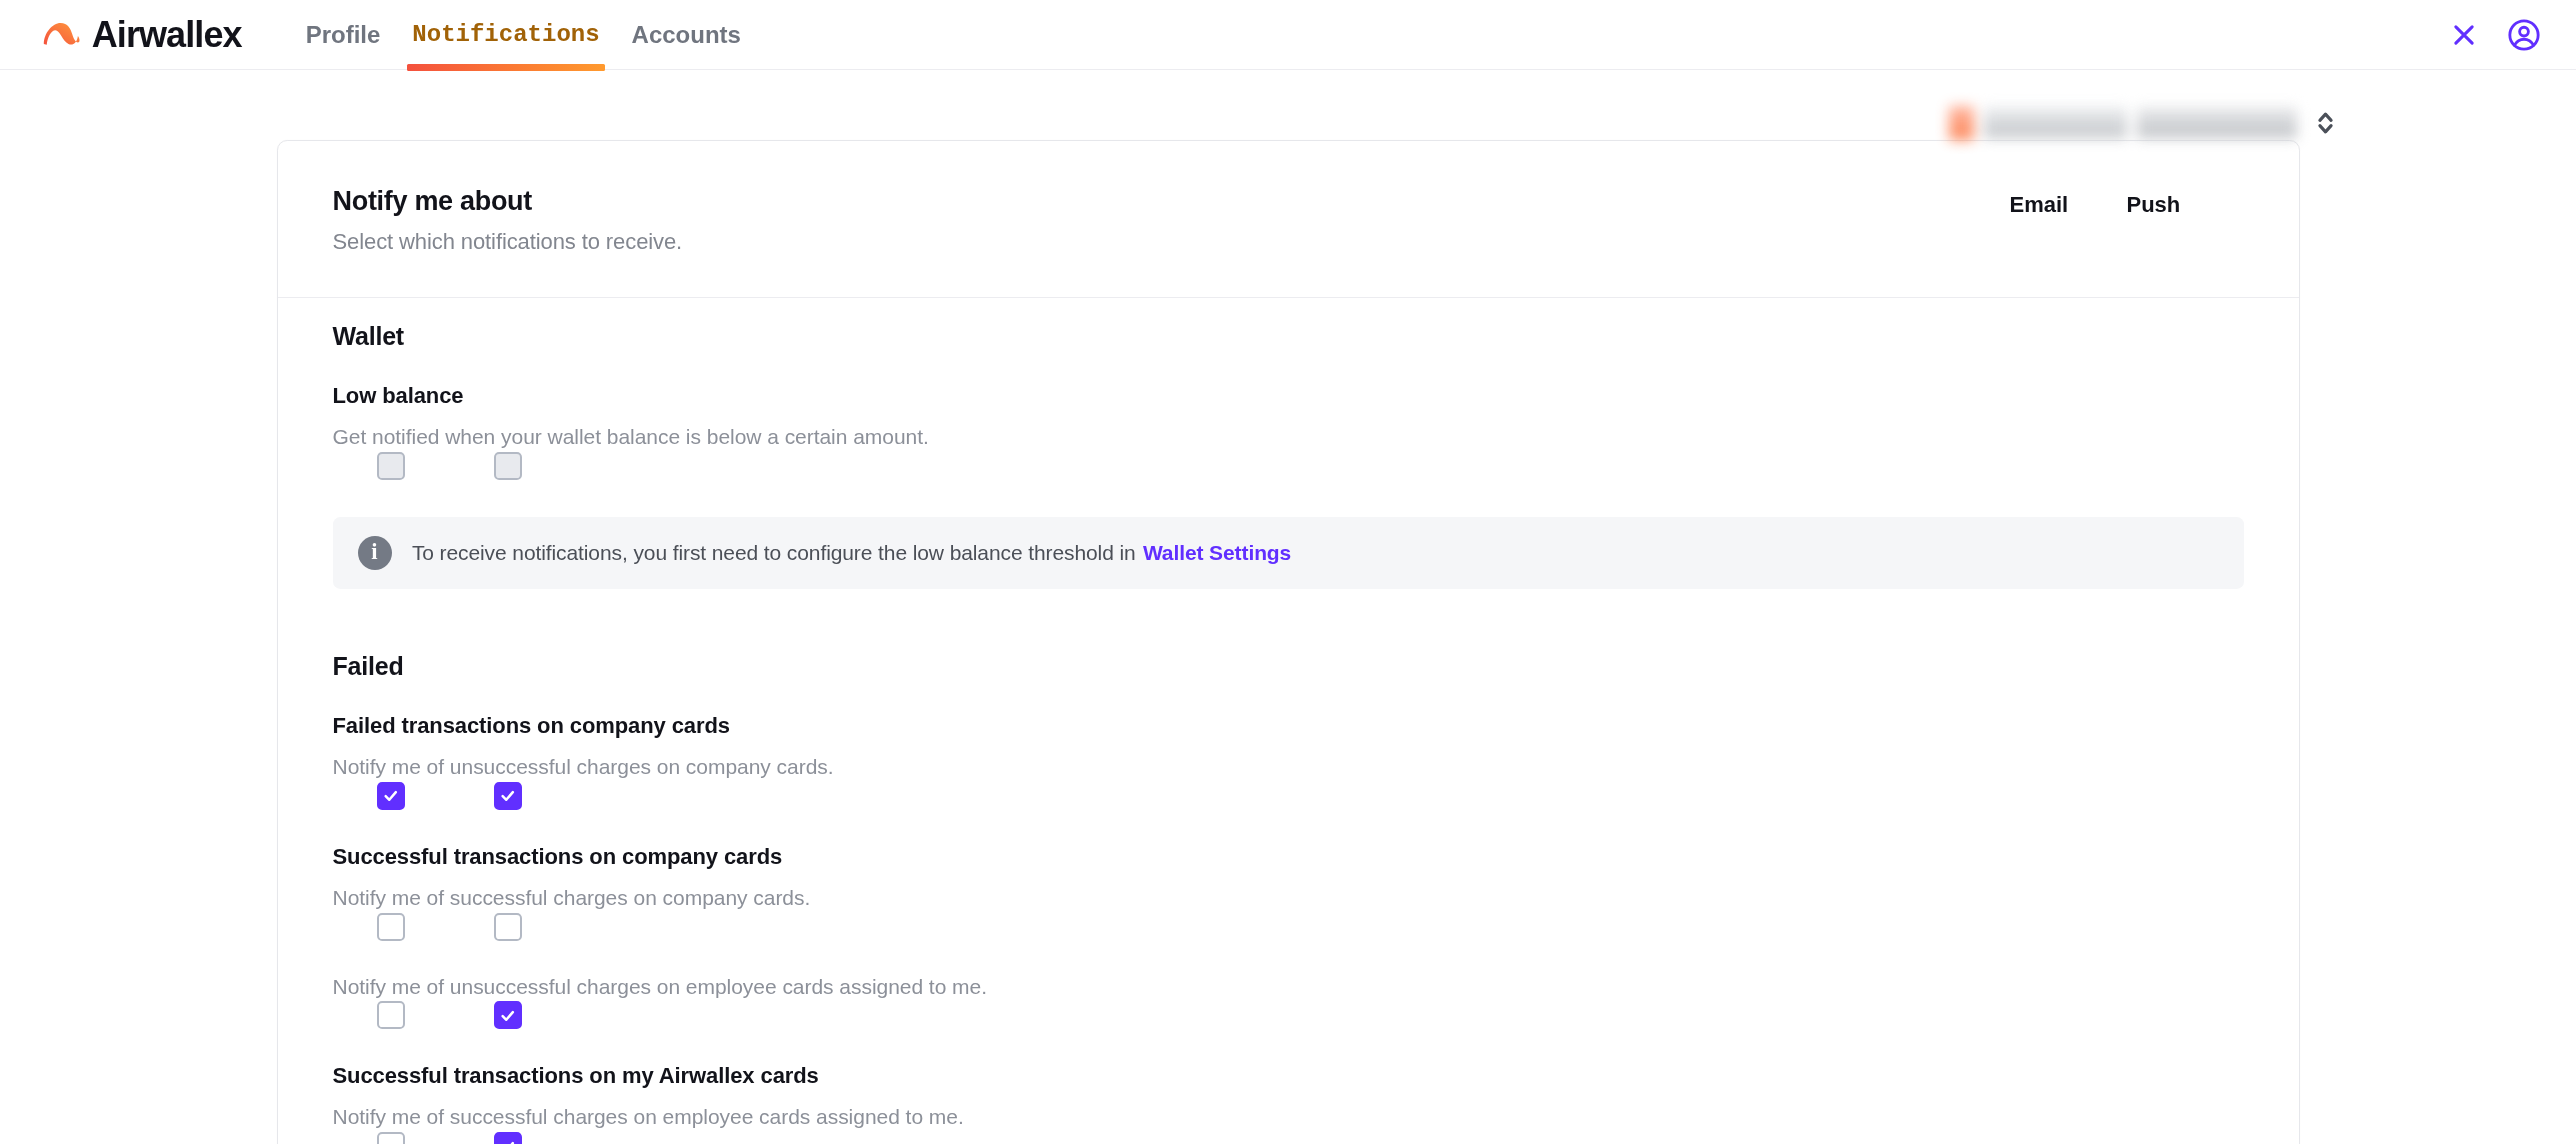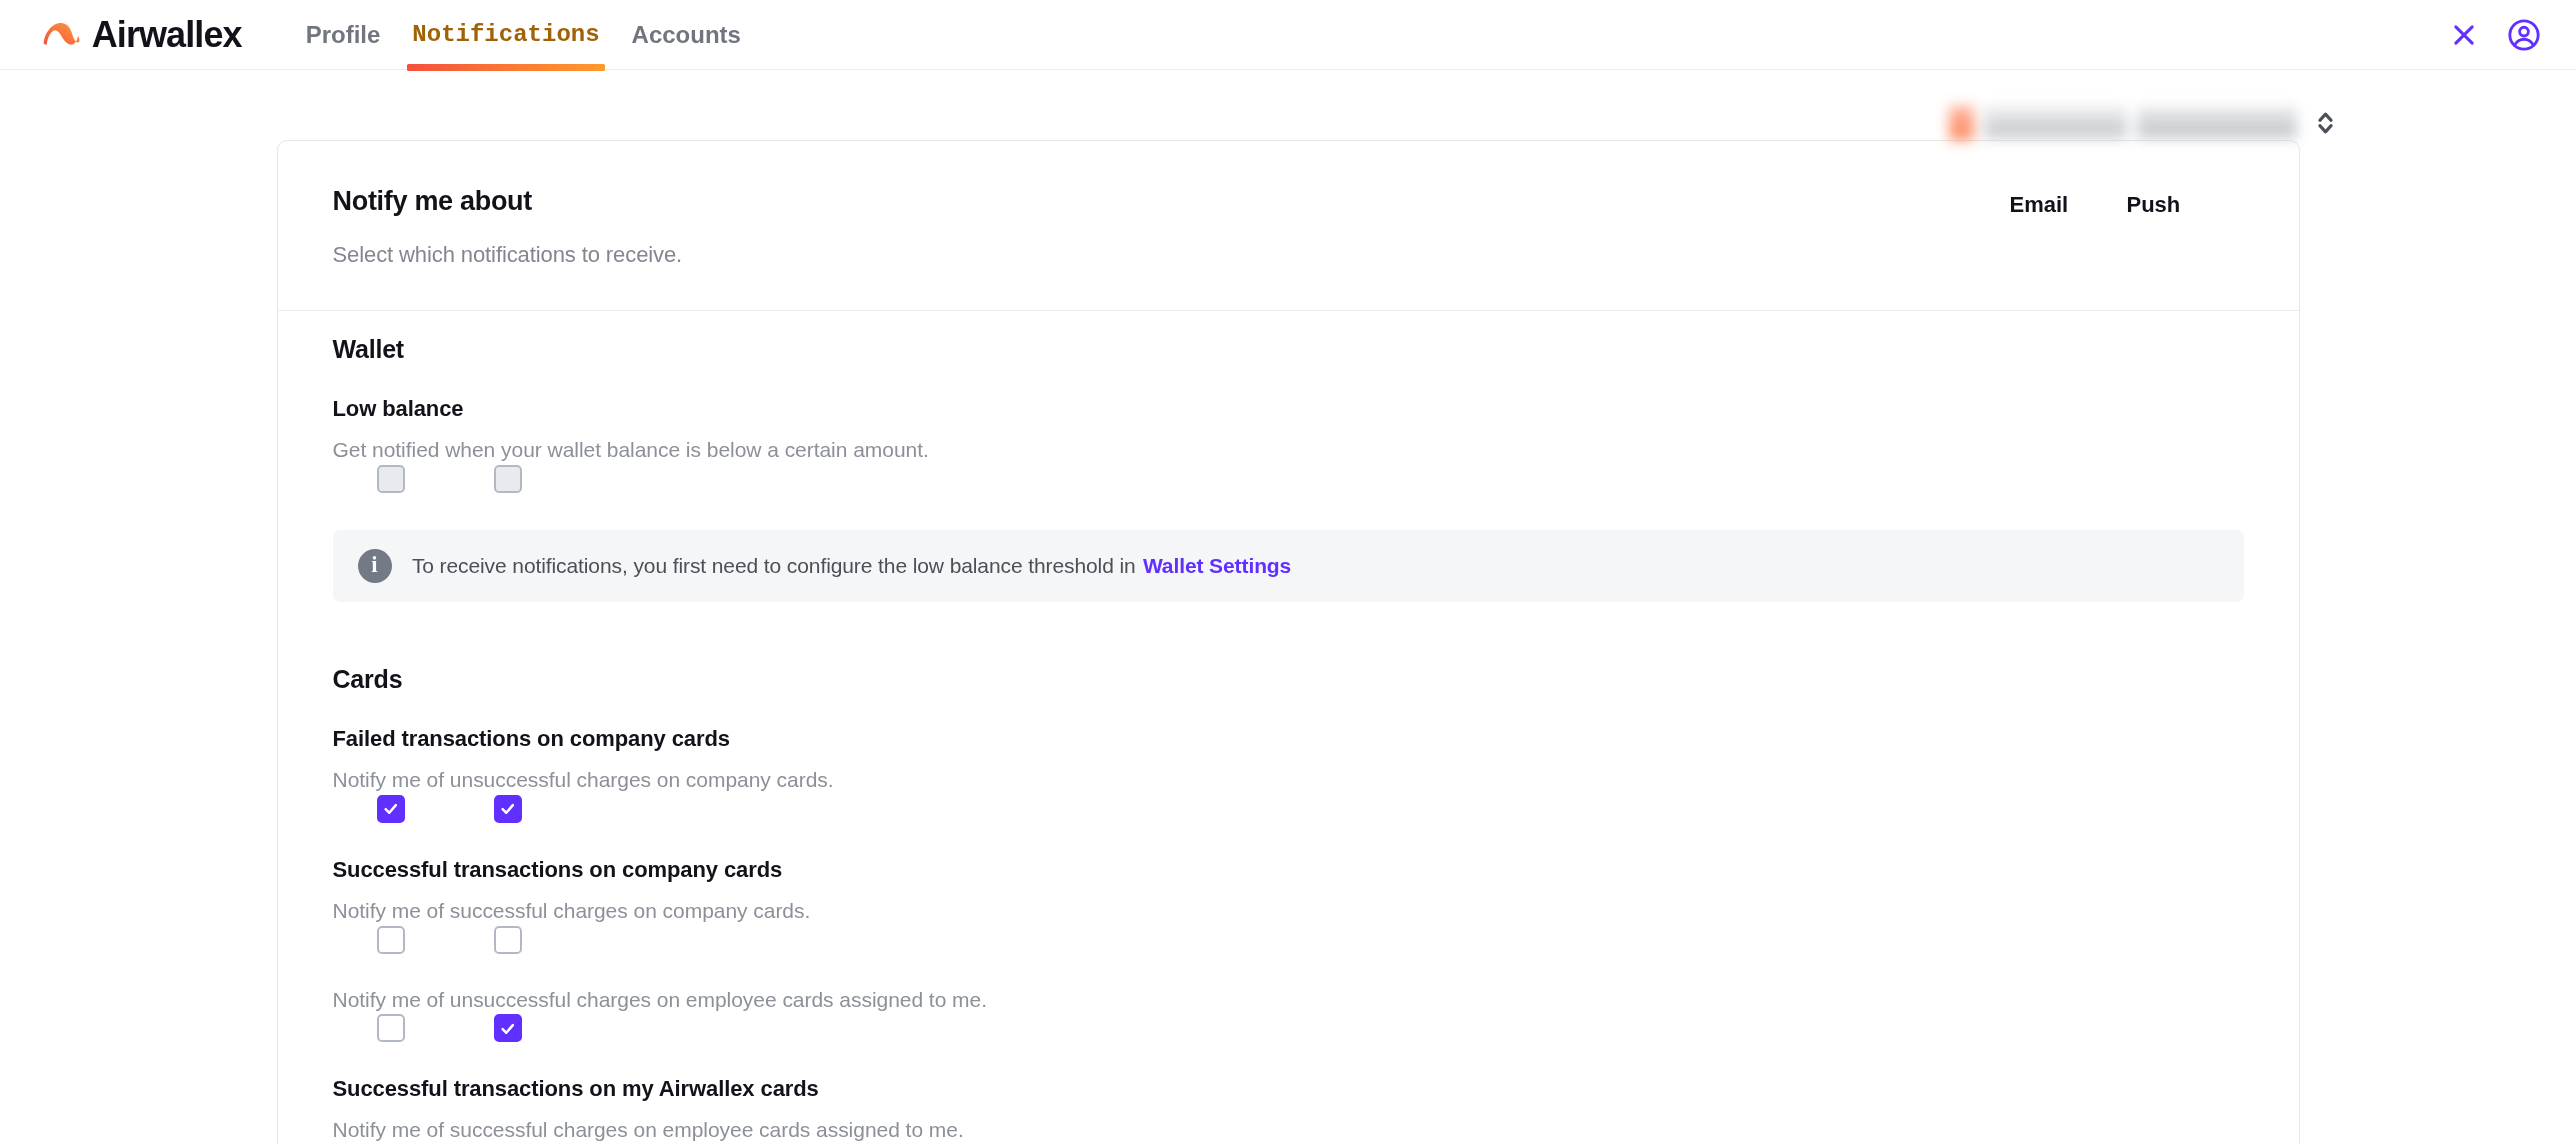--- a/index.html
+++ b/index.html
@@ -132,21 +132,21 @@
     align-items: flex-start;
     padding: 45px 55px 42px 55px;
     border-bottom: 1.5px solid #ececf0;
   }
   .card-header-text { flex: 1; }
   .card-title {
     font-size: 27px;
     font-weight: bold;
     color: #12131a;
     letter-spacing: -0.3px;
-    margin-bottom: 25px;
+    margin-bottom: 12px;
   }
   .card-subtitle {
     font-size: 22px;
     color: #82868f;
     letter-spacing: -0.1px;
   }
   .col-heads { display: flex; align-items: flex-start; padding-top: 5.8px; }
   .col-head {
     width: 117px;
     font-size: 22px;
@@ -346,21 +346,21 @@
         </div>
       </div>
 
       <div class="info-banner">
         <div class="info-icon">i</div>
         <div class="info-text">
           <span>To receive notifications, you first need to configure the low balance threshold in</span><a class="info-link">Wallet Settings</a>
         </div>
       </div>
 
-      <div class="section-title cards-title">Cards</div>
+      <div class="section-title cards-title">Failed</div>
 
       <div class="pref-row">
         <div class="pref-text">
           <div class="pref-label">Failed transactions on company cards</div>
           <div class="pref-desc">Notify me of unsuccessful charges on company cards.</div>
         </div>
         <div class="pref-controls">
           <div class="ctrl-cell">
             <div class="cbx checked">
               <svg width="17.5" height="17.5" viewBox="0 0 24 24">

